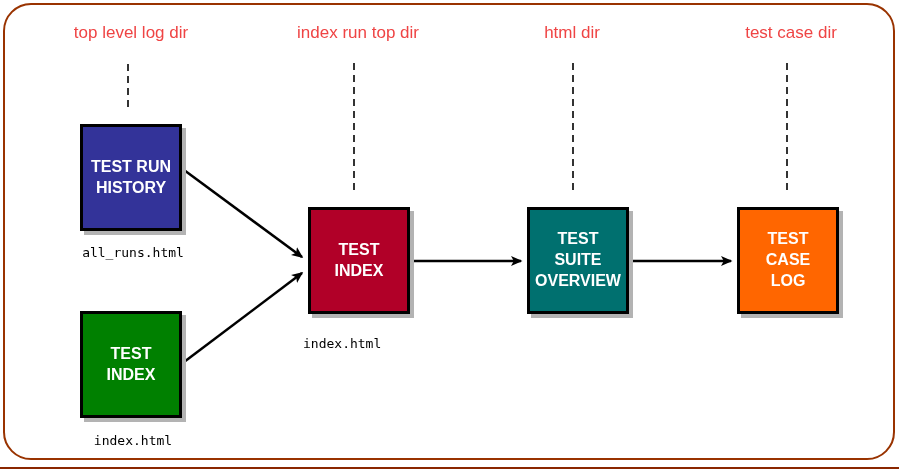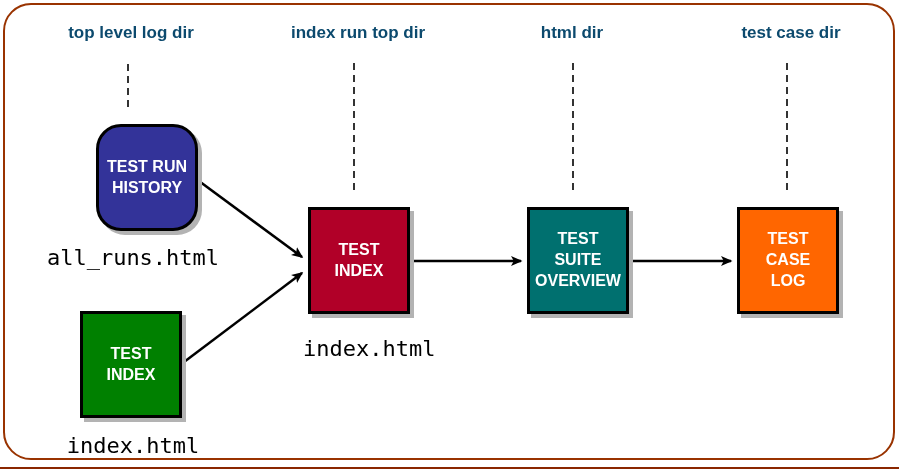--- a/index.html
+++ b/index.html
@@ -17,38 +17,38 @@
     border-radius:28px;
     pointer-events:none;
   }
   .bottom-edge{
     position:absolute;left:0;right:0;bottom:0;height:2px;
     background:#8a2600;
   }
   .col-header{
     position:absolute;top:23px;width:220px;
     text-align:center;
-    font-size:17px;font-weight:bold;color:#0c4a6e;
+    font-size:17px;font-weight:normal;color:#ef4444;
     letter-spacing:0px;
   }
   .node{
     position:absolute;
     width:102px;height:107px;
     box-sizing:border-box;
     border:3px solid #000;
     box-shadow:4px 4px 0 #b3b3b3;
     display:flex;align-items:center;justify-content:center;
     text-align:center;
     color:#fff;font-weight:bold;font-size:16px;line-height:1.3;
     white-space:pre-line;
   }
   .file-label{
     position:absolute;
     font-family:"DejaVu Sans Mono","Liberation Mono",monospace;
-    font-size:22px;color:#000;
+    font-size:13px;color:#000;
   }
   .centered{text-align:center;}
   svg.overlay{position:absolute;left:0;top:0;pointer-events:none;}
 </style>
 </head>
 <body>
 
 <div id="stage">
 
   <div class="frame" style="border-color: rgb(153, 51, 0);"></div>
@@ -70,21 +70,21 @@
     <line x1="354" y1="63" x2="354" y2="193" stroke="#333" stroke-width="2" stroke-dasharray="7 5"></line>
     <line x1="573" y1="63" x2="573" y2="193" stroke="#333" stroke-width="2" stroke-dasharray="7 5"></line>
     <line x1="787" y1="63" x2="787" y2="193" stroke="#333" stroke-width="2" stroke-dasharray="7 5"></line>
 
     <line x1="184" y1="170" x2="302" y2="257" stroke="#000" stroke-width="2.5" marker-end="url(#arrowhead)"></line>
     <line x1="184" y1="362" x2="302" y2="273" stroke="#000" stroke-width="2.5" marker-end="url(#arrowhead)"></line>
     <line x1="412" y1="261" x2="521" y2="261" stroke="#000" stroke-width="2.5" marker-end="url(#arrowhead)"></line>
     <line x1="631" y1="261" x2="731" y2="261" stroke="#000" stroke-width="2.5" marker-end="url(#arrowhead)"></line>
   </svg>
 
-  <div class="node" style="left: 96px; top: 124px; background-color: rgb(51, 51, 153); border-radius: 25px;">TEST RUN
+  <div class="node" style="left: 80px; top: 124px; background-color: rgb(51, 51, 153);">TEST RUN
 HISTORY</div>
 
   <div class="node" style="left: 80px; top: 311px; background-color: rgb(0, 128, 0);">TEST
 INDEX</div>
 
   <div class="node" style="left: 308px; top: 207px; background-color: rgb(177, 0, 40);">TEST
 INDEX</div>
 
   <div class="node" style="left: 527px; top: 207px; background-color: rgb(0, 112, 111);">TEST
 SUITE

